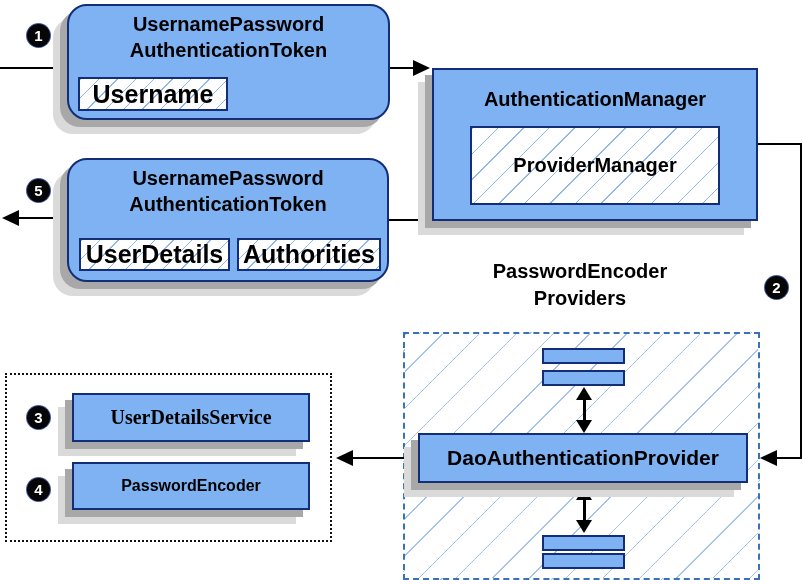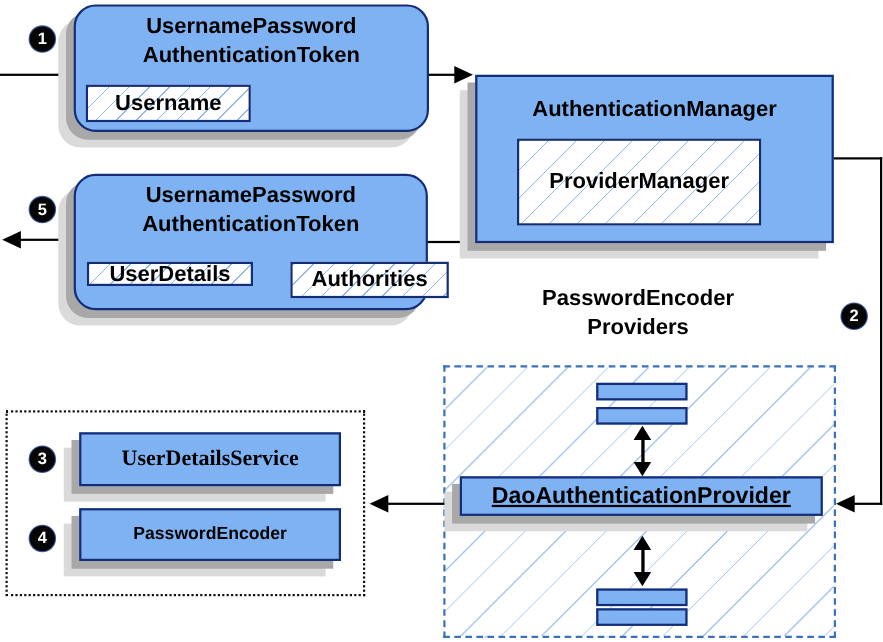--- a/index.html
+++ b/index.html
@@ -16,21 +16,21 @@
   .rounded{border-radius:20px;}
   .node-title{
     text-align:center;font-weight:bold;font-size:20px;line-height:26px;padding-top:5px;
   }
   .flexcenter{display:flex;align-items:center;justify-content:center;font-weight:bold;}
   .field{
     position:absolute;border:2px solid #142d77;
     background-color:#fff;
     background-image:repeating-linear-gradient(135deg,rgba(125,170,230,0.85) 0 1px,transparent 1px 13px);
     display:flex;align-items:center;justify-content:center;
-    font-weight:bold;font-size:20px;
+    font-weight:bold;font-size:25px;
   }
   .hatchbox{
     background-color:#fff;
     background-image:repeating-linear-gradient(135deg,rgba(125,170,230,0.85) 0 1px,transparent 1px 18px);
     border:2px solid #142d77;position:absolute;
     display:flex;align-items:center;justify-content:center;font-weight:bold;font-size:20px;
     box-shadow:none;
   }
   
   .dashed-frame{
@@ -104,38 +104,38 @@
   <div class="node rounded" style="left:67px;top:4px;width:323px;height:116px;">
     <div class="node-title">
       <div>UsernamePassword</div>
       <div>AuthenticationToken</div>
     </div>
     <div class="field" style="left:9px;top:71px;width:150px;height:34px;">Username</div>
   </div>
 
   <div class="node" style="left:432px;top:68px;width:326px;height:153px;">
     <div class="node-title" style="padding-top:16px;">AuthenticationManager</div>
-    <div class="hatchbox" style="left:36px;top:56px;width:222px;height:79px;">ProviderManager</div>
+    <div class="hatchbox" style="left:36px;top:56px;width:250px;height:79px;">ProviderManager</div>
   </div>
 
   <div class="node rounded" style="left:67px;top:158px;width:322px;height:124px;">
     <div class="node-title">
       <div>UsernamePassword</div>
       <div>AuthenticationToken</div>
     </div>
-    <div class="field" style="left:10px;top:78px;width:151px;height:22px;">UserDetails</div>
-    <div class="field" style="left:168px;top:78px;width:144px;height:33px;margin-left:27px;">Authorities</div>
+    <div class="field" style="left:10px;top:78px;width:151px;height:33px;">UserDetails</div>
+    <div class="field" style="left:168px;top:78px;width:144px;height:33px;">Authorities</div>
   </div>
 
   <div class="group-title" style="left:455px;top:258px;width:250px;">
     <div>PasswordEncoder</div>
     <div>Providers</div>
   </div>
 
-  <div class="node flexcenter" style="left:418px;top:433px;width:330px;height:36px;font-size:21px;text-decoration:underline;">DaoAuthenticationProvider</div>
+  <div class="node flexcenter" style="left:418px;top:433px;width:330px;height:50px;font-size:21px;">DaoAuthenticationProvider</div>
 
   <div class="node flexcenter" style="left:72px;top:393px;width:238px;height:49px;font-size:20px;font-family:Liberation Serif, serif;">UserDetailsService</div>
   <div class="node flexcenter" style="left:72px;top:462px;width:238px;height:48px;font-size:16px;">PasswordEncoder</div>
 
   <div class="badge" style="left:27px;top:24px;">1</div>
   <div class="badge" style="left:765px;top:276px;">2</div>
   <div class="badge" style="left:27px;top:406px;">3</div>
   <div class="badge" style="left:27px;top:478px;">4</div>
   <div class="badge" style="left:27px;top:179px;">5</div>
 

